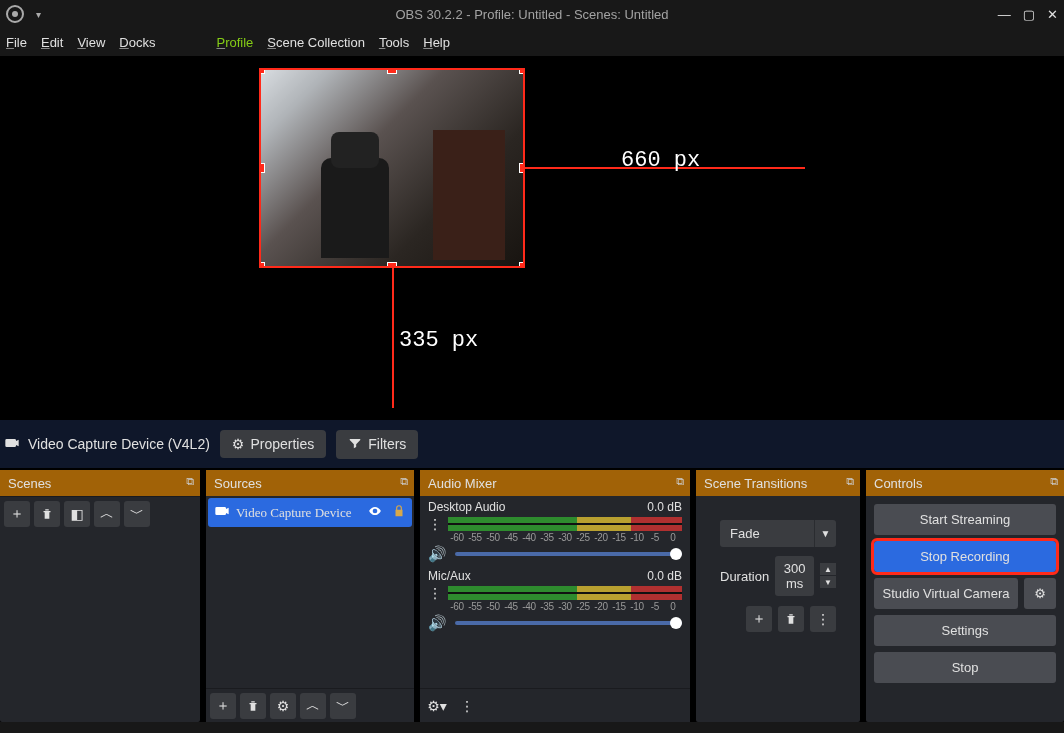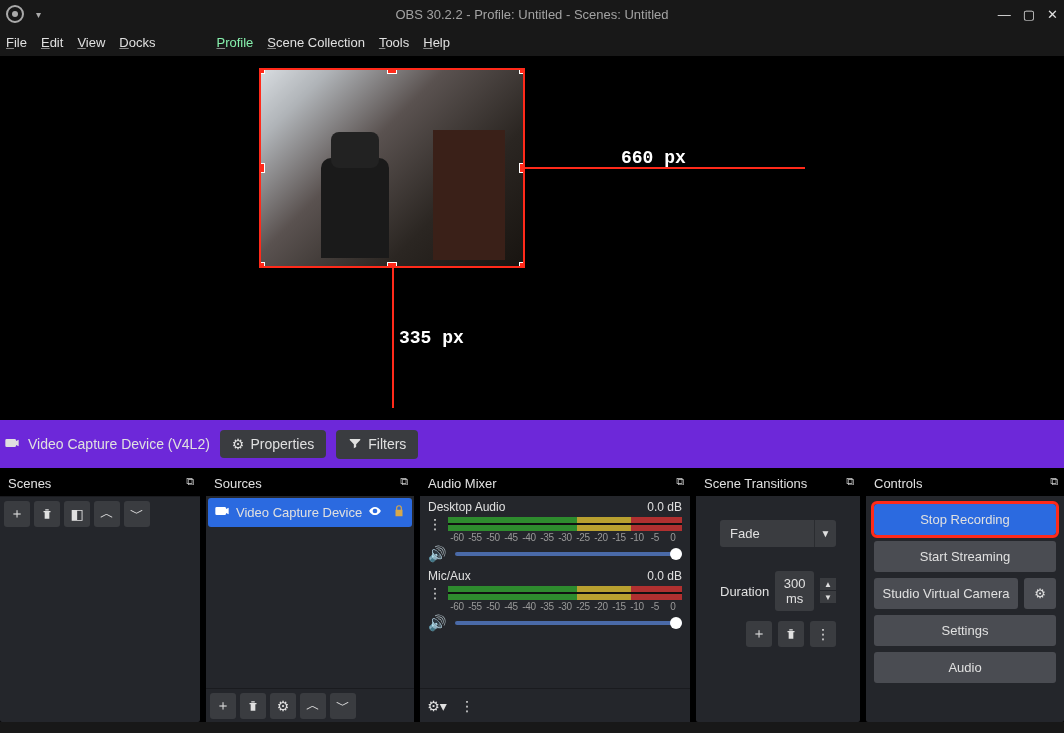--- a/index.html
+++ b/index.html
@@ -11,49 +11,49 @@
 .titlebar .app-icon::after { content: ""; position: absolute; left: 50%; top: 50%; width: 6px; height: 6px; background: #aaa; border-radius: 50%; transform: translate(-50%,-50%); }
 .titlebar .dropdown { font-size: 10px; margin-left: 4px; color: #aaa; }
 .titlebar .title { position: absolute; left: 50%; transform: translateX(-50%); font-size: 13px; color: #a3a3a3; }
 .titlebar .win-controls { margin-left: auto; display: flex; gap: 12px; }
 .titlebar .win-controls span { cursor: pointer; font-size: 13px; }
 
 
 .menubar { height: 28px; background: #181818; display: flex; align-items: center; padding: 0 6px; gap: 14px; font-size: 13px; }
 .menubar span { cursor: pointer; }
 .menubar .underline { text-decoration: underline; text-decoration-color: #888; }
-.menubar .disabled { color: #86efac; padding-left: 47px; }
+.menubar .disabled { color: #84cc16; padding-left: 47px; }
 
 
 .preview-area { height: 364px; background: #000; display: flex; align-items: center; justify-content: center; position: relative; }
 .preview-canvas { width: 546px; height: 340px; background: #000; position: relative; }
 .selection { position: absolute; left: 0; top: 0; width: 266px; height: 200px; border: 2px solid #ff2a1a; background: linear-gradient(135deg, #d8dce0 0%, #b0b4b8 15%, #5a5250 40%, #2b2622 70%, #181410 100%); overflow: hidden; }
 .chair { position: absolute; left: 60px; top: 88px; width: 68px; height: 100px; background: #1a1a1a; border-radius: 10px 10px 0 0; }
 .chair::before { content:""; position:absolute; left:10px; top:-26px; width:48px; height:36px; background:#222; border-radius:8px; }
 .cabinet { position:absolute; right:18px; top:60px; width:72px; height:130px; background:#3a2018; }
 .handle { position: absolute; width: 10px; height: 10px; background: #ff2a1a; border: 1px solid #fff; }
 .h-tl { left: -6px; top: -6px; } .h-tr { right: -6px; top: -6px; }
 .h-bl { left: -6px; bottom: -6px; } .h-br { right: -6px; bottom: -6px; }
 .h-tc { left: 50%; top: -6px; transform: translateX(-50%);} .h-bc { left:50%; bottom:-6px; transform:translateX(-50%);}
 .h-lc { left:-6px; top:50%; transform:translateY(-50%);} .h-rc { right:-6px; top:50%; transform:translateY(-50%);}
-.px-label { position: absolute; color: #fff; font-family: "Courier New", monospace; font-size: 18px; font-weight: bold; }
+.px-label { position: absolute; color: #fff; font-family: "Courier New", monospace; font-size: 22px; font-weight: normal; }
 .px-660 { left: 362px; top: 80px; }
 .px-line-h { position:absolute; left: 266px; top: 99px; width: 280px; height:2px; background:#ff2a1a; }
 .px-335 { left: 140px; top: 260px; }
 .px-line-v { position:absolute; left: 133px; top: 200px; width:2px; height:140px; background:#ff2a1a; }
 
 
-.source-toolbar { height: 48px; background: #6d28d9; display: flex; align-items: center; padding: 0 4px; gap: 10px; }
+.source-toolbar { height: 48px; background: #0f172a; display: flex; align-items: center; padding: 0 4px; gap: 10px; }
 .src-label { display: flex; align-items: center; gap: 8px; font-size: 14px; }
 .btn { background: #3a3c40; border: none; color: #e0e0e0; padding: 6px 12px; border-radius: 4px; cursor: pointer; display: inline-flex; align-items: center; gap: 6px; font-size: 14px; }
 
 
 .panels { display: flex; gap: 6px; height: 254px; background: #000; padding-top: 2px; }
 .panel { background: #24262b; border-radius: 2px; display: flex; flex-direction: column; position: relative; }
-.panel-header { background: #000000; height: 26px; display: flex; align-items: center; padding: 0 8px; font-size: 13px; position: relative; }
+.panel-header { background: #a16207; height: 26px; display: flex; align-items: center; padding: 0 8px; font-size: 13px; position: relative; }
 .panel-header .popout { position: absolute; right: 6px; top: 5px; font-size: 11px; color: #ccc; cursor: pointer; }
 .panel-body { flex: 1; overflow: hidden; }
 .panel-footer { height: 34px; background: #24262b; display: flex; align-items: center; gap: 4px; padding: 0 4px; border-top: 1px solid #1a1b1f; }
 
 .p-scenes { width: 200px; }
 .p-sources { width: 208px; }
 .p-audio { width: 270px; }
 .p-trans { width: 164px; }
 .p-controls { flex: 1; }
 
@@ -79,21 +79,21 @@
 .vol-row { display: flex; align-items: center; gap: 8px; margin-top: 2px; }
 .speaker { font-size: 15px; cursor: pointer; }
 .slider { flex: 1; height: 4px; background: #4a6aa8; position: relative; border-radius: 2px; }
 .slider .thumb { position: absolute; right: 0; top: -4px; width: 12px; height: 12px; background: #fff; border-radius: 50%; }
 
 
 .trans-body { padding: 24px; }
 .select { display: flex; }
 .select-main { flex: 1; background: #3a3c40; padding: 6px 10px; border-radius: 3px 0 0 3px; font-size: 13px; }
 .select-arrow { width: 22px; background: #3a3c40; border-left: 1px solid #2a2c30; border-radius: 0 3px 3px 0; display: flex; align-items: center; justify-content: center; font-size: 10px; cursor: pointer; }
-.dur-row { display: flex; align-items: center; gap: 6px; margin-top: 24px; font-size: 13px; }
+.dur-row { display: flex; align-items: center; gap: 6px; margin-top: 9px; font-size: 13px; }
 .dur-input { flex:1; background: #3a3c40; padding: 5px 8px; border-radius: 3px; text-align: center; }
 .spinner { display: flex; flex-direction: column; }
 .spinner div { width: 16px; height: 12px; background: #3a3c40; font-size: 8px; display:flex; align-items:center; justify-content:center; cursor:pointer; margin-bottom:1px; }
 .trans-btns { display: flex; gap: 6px; margin-top: 10px; justify-content: flex-end; }
 
 
 .controls-body { padding: 8px; display: flex; flex-direction: column; gap: 6px; }
 .ctrl-btn { background: #4a4c52; border: none; color: #e0e0e0; padding: 8px; border-radius: 3px; cursor: pointer; font-size: 13px; text-align: center; }
 .ctrl-btn.highlighted { background: #2b6ae0; outline: 3px solid #ff2a1a; outline-offset: 0; }
 .ctrl-row { display: flex; gap: 6px; }
@@ -194,21 +194,21 @@
   <div class="panel p-sources">
     <div class="panel-header">
       <span>Sources</span>
       <span class="popout">⧉</span>
     </div>
     <div class="panel-body">
       <div class="source-item">
         <span class="cam-icon"><svg viewBox="0 0 24 24">
               <path fill="#fff" d="M4 6h12a2 2 0 0 1 2 2v1l4-2v10l-4-2v1a2 2 0 0 1-2 2H4a2 2 0 0 1-2-2V8a2 2 0 0 1 2-2z"></path>
             </svg></span>
-        <span style="overflow:hidden; white-space:nowrap; text-overflow:clip; flex:1;">Video Capture Device</span>
+        <span style="overflow:hidden; white-space:nowrap; text-overflow:clip; flex:1;font-family:Liberation Serif, serif;">Video Capture Device</span>
         <span class="eye"><svg viewBox="0 0 24 24">
               <path fill="#fff" d="M12 5c-5 0-9 4.5-10 7 1 2.5 5 7 10 7s9-4.5 10-7c-1-2.5-5-7-10-7zm0 11a4 4 0 1 1 0-8 4 4 0 0 1 0 8z"></path>
             </svg></span>
         <span class="lock"><svg viewBox="0 0 24 24">
               <path fill="#d8a84a" d="M7 10V7a5 5 0 0 1 10 0v3h1v11H6V10h1zm2 0h6V7a3 3 0 0 0-6 0v3z"></path>
             </svg></span>
       </div>
     </div>
     <div class="panel-footer">
       <button class="icon-btn">＋</button>
@@ -333,26 +333,26 @@
       </div>
     </div>
   </div>
 
   <div class="panel p-controls">
     <div class="panel-header">
       <span>Controls</span>
       <span class="popout">⧉</span>
     </div>
     <div class="controls-body">
+      <button class="ctrl-btn">Start Streaming</button>
       <button class="ctrl-btn highlighted">Stop Recording</button>
-      <button class="ctrl-btn">Start Streaming</button>
       <div class="ctrl-row">
         <button class="ctrl-btn">Studio Virtual Camera</button>
         <button class="ctrl-btn gear">⚙</button>
       </div>
       <button class="ctrl-btn">Settings</button>
-      <button class="ctrl-btn">Audio</button>
+      <button class="ctrl-btn">Stop</button>
     </div>
   </div>
 
 </div>
 
 <div class="statusbar"></div>
 
 </body></html>

